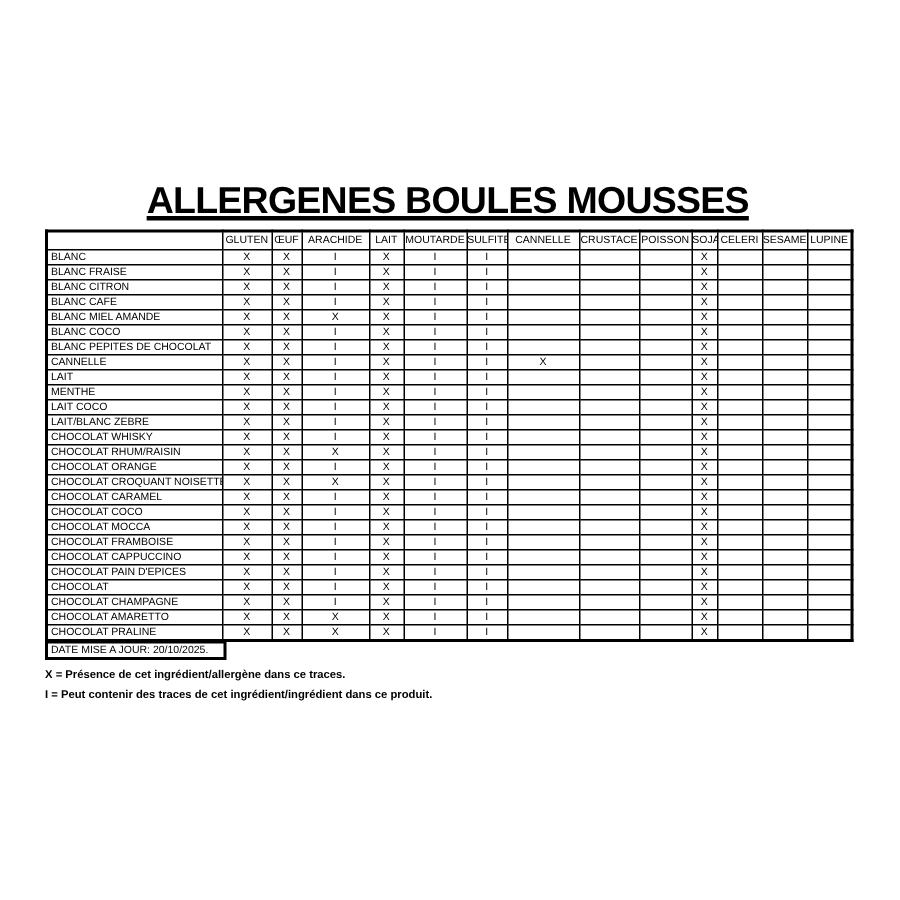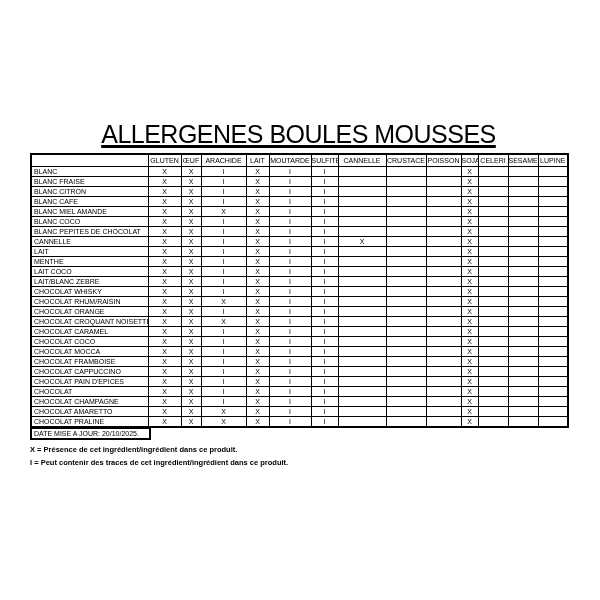--- a/index.html
+++ b/index.html
@@ -20,21 +20,21 @@
     position: absolute;
     top: 120px;
     left: 30px;
     width: 537px;
   }
   .title {
     margin: 0 0 5px 0;
     width: 100%;
     text-align: center;
     font-size: 25px;
-    font-weight: normal;
+    font-weight: bold;
     line-height: 28px;
     letter-spacing: -0.5px;
     text-decoration: underline;
     text-decoration-thickness: 3px;
     text-underline-offset: 2px;
     white-space: nowrap;
   }
   table.allergen-table {
     border-collapse: collapse;
     table-layout: fixed;
@@ -543,17 +543,17 @@
             <td></td>
             <td></td>
             <td></td>
           </tr>
         </tbody>
     </table>
 
     <div class="date-cell">DATE MISE A JOUR: 20/10/2025.</div>
 
     <div class="legend">
-      <p>X = Présence de cet ingrédient/ingrédient dans ce produit.</p>
+      <p>X = Présence de cet ingrédient/allergène dans ce traces.</p>
       <p>I = Peut contenir des traces de cet ingrédient/ingrédient dans ce produit.</p>
     </div>
   </div>
 </div>
 
 </body></html>

